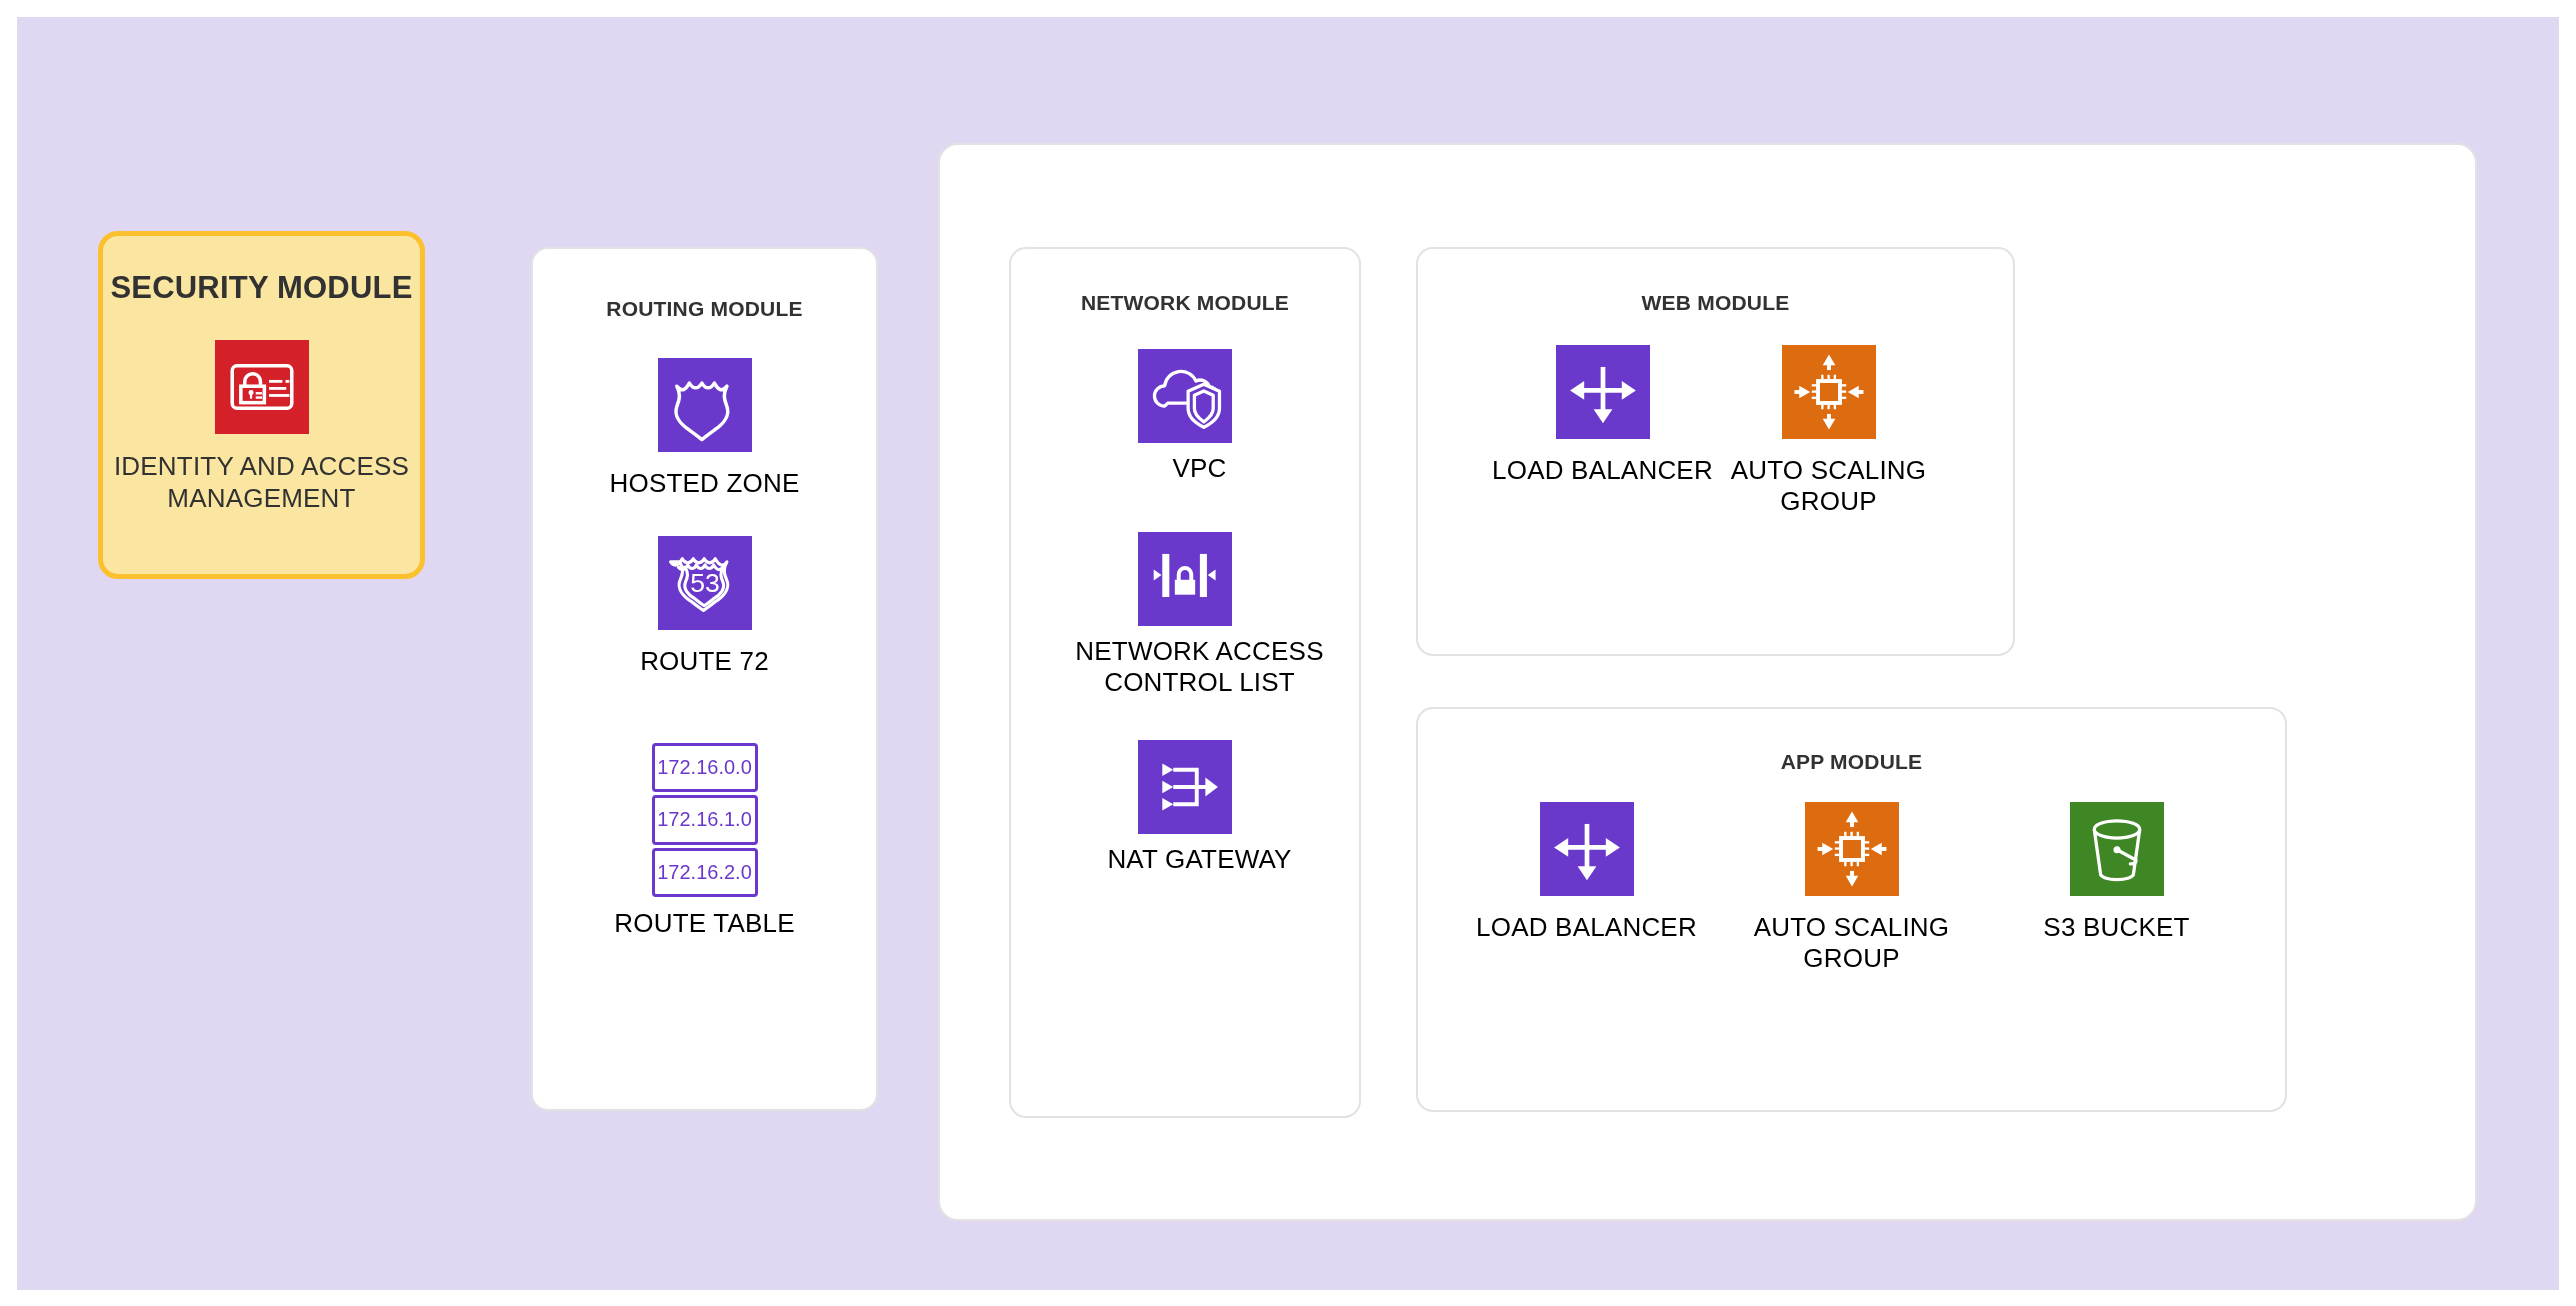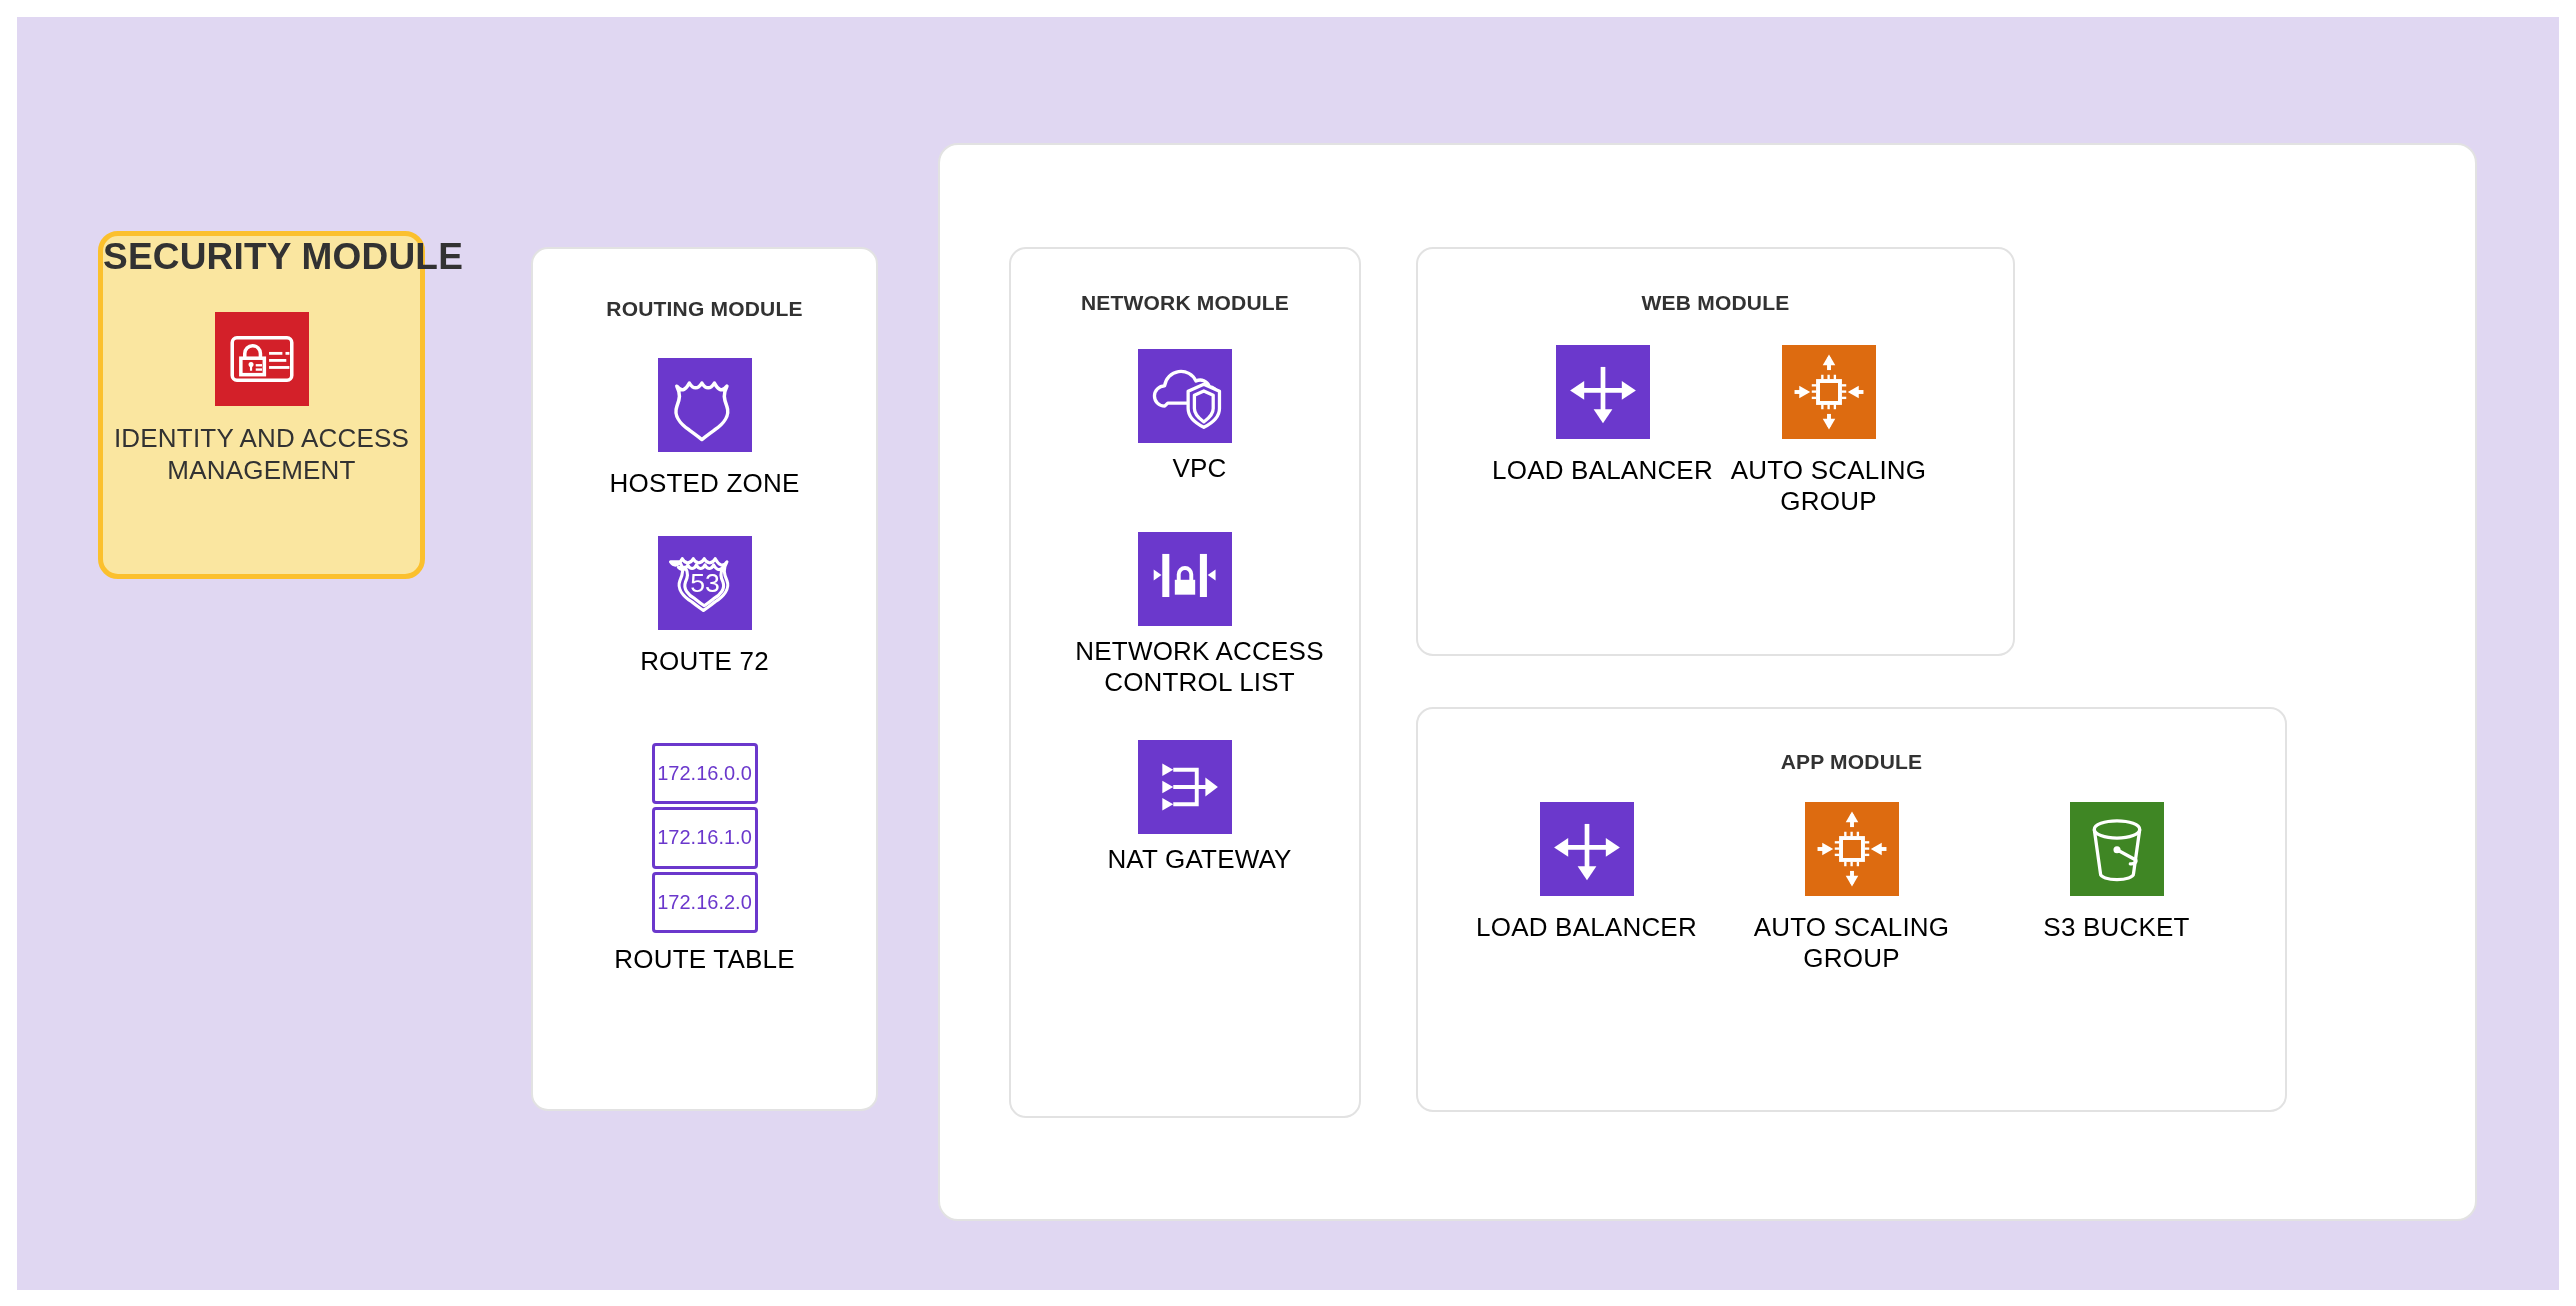--- a/index.html
+++ b/index.html
@@ -64,21 +64,22 @@
   #security-module {
     left: 81px;
     top: 214px;
     width: 327px;
     height: 348px;
     background: #FAE6A0;
     border: 5.5px solid #FBC02D;
     border-radius: 20px;
   }
   #security-module .module-title {
-    font-size: 37px;
+    margin-top: 34px;
+    font-size: 31px;
   }
   #security-module .icon-box { margin-top: 34px; }
   #security-module .item-label { margin-top: 17px; }
 
   
   #routing-module {
     left: 514px;
     top: 230px;
     width: 347px;
     height: 864px;
@@ -93,21 +94,21 @@
   }
   .ip-box {
     border: 3.9px solid #6B38CC;
     border-radius: 3.9px;
     background: #ffffff;
     color: #6B38CC;
     font-size: 20px;
     line-height: 23.4px;
     text-align: center;
     margin-bottom: 3.1px;
-    padding: 16px 0;
+    padding: 10px 0;
     font-family: "Liberation Sans", sans-serif;
   }
   #routing-item-route-table .item-label { margin-top: 11px; }
 
   
   #infrastructure-container {
     position: absolute;
     left: 921px;
     top: 126px;
     width: 1539px;

